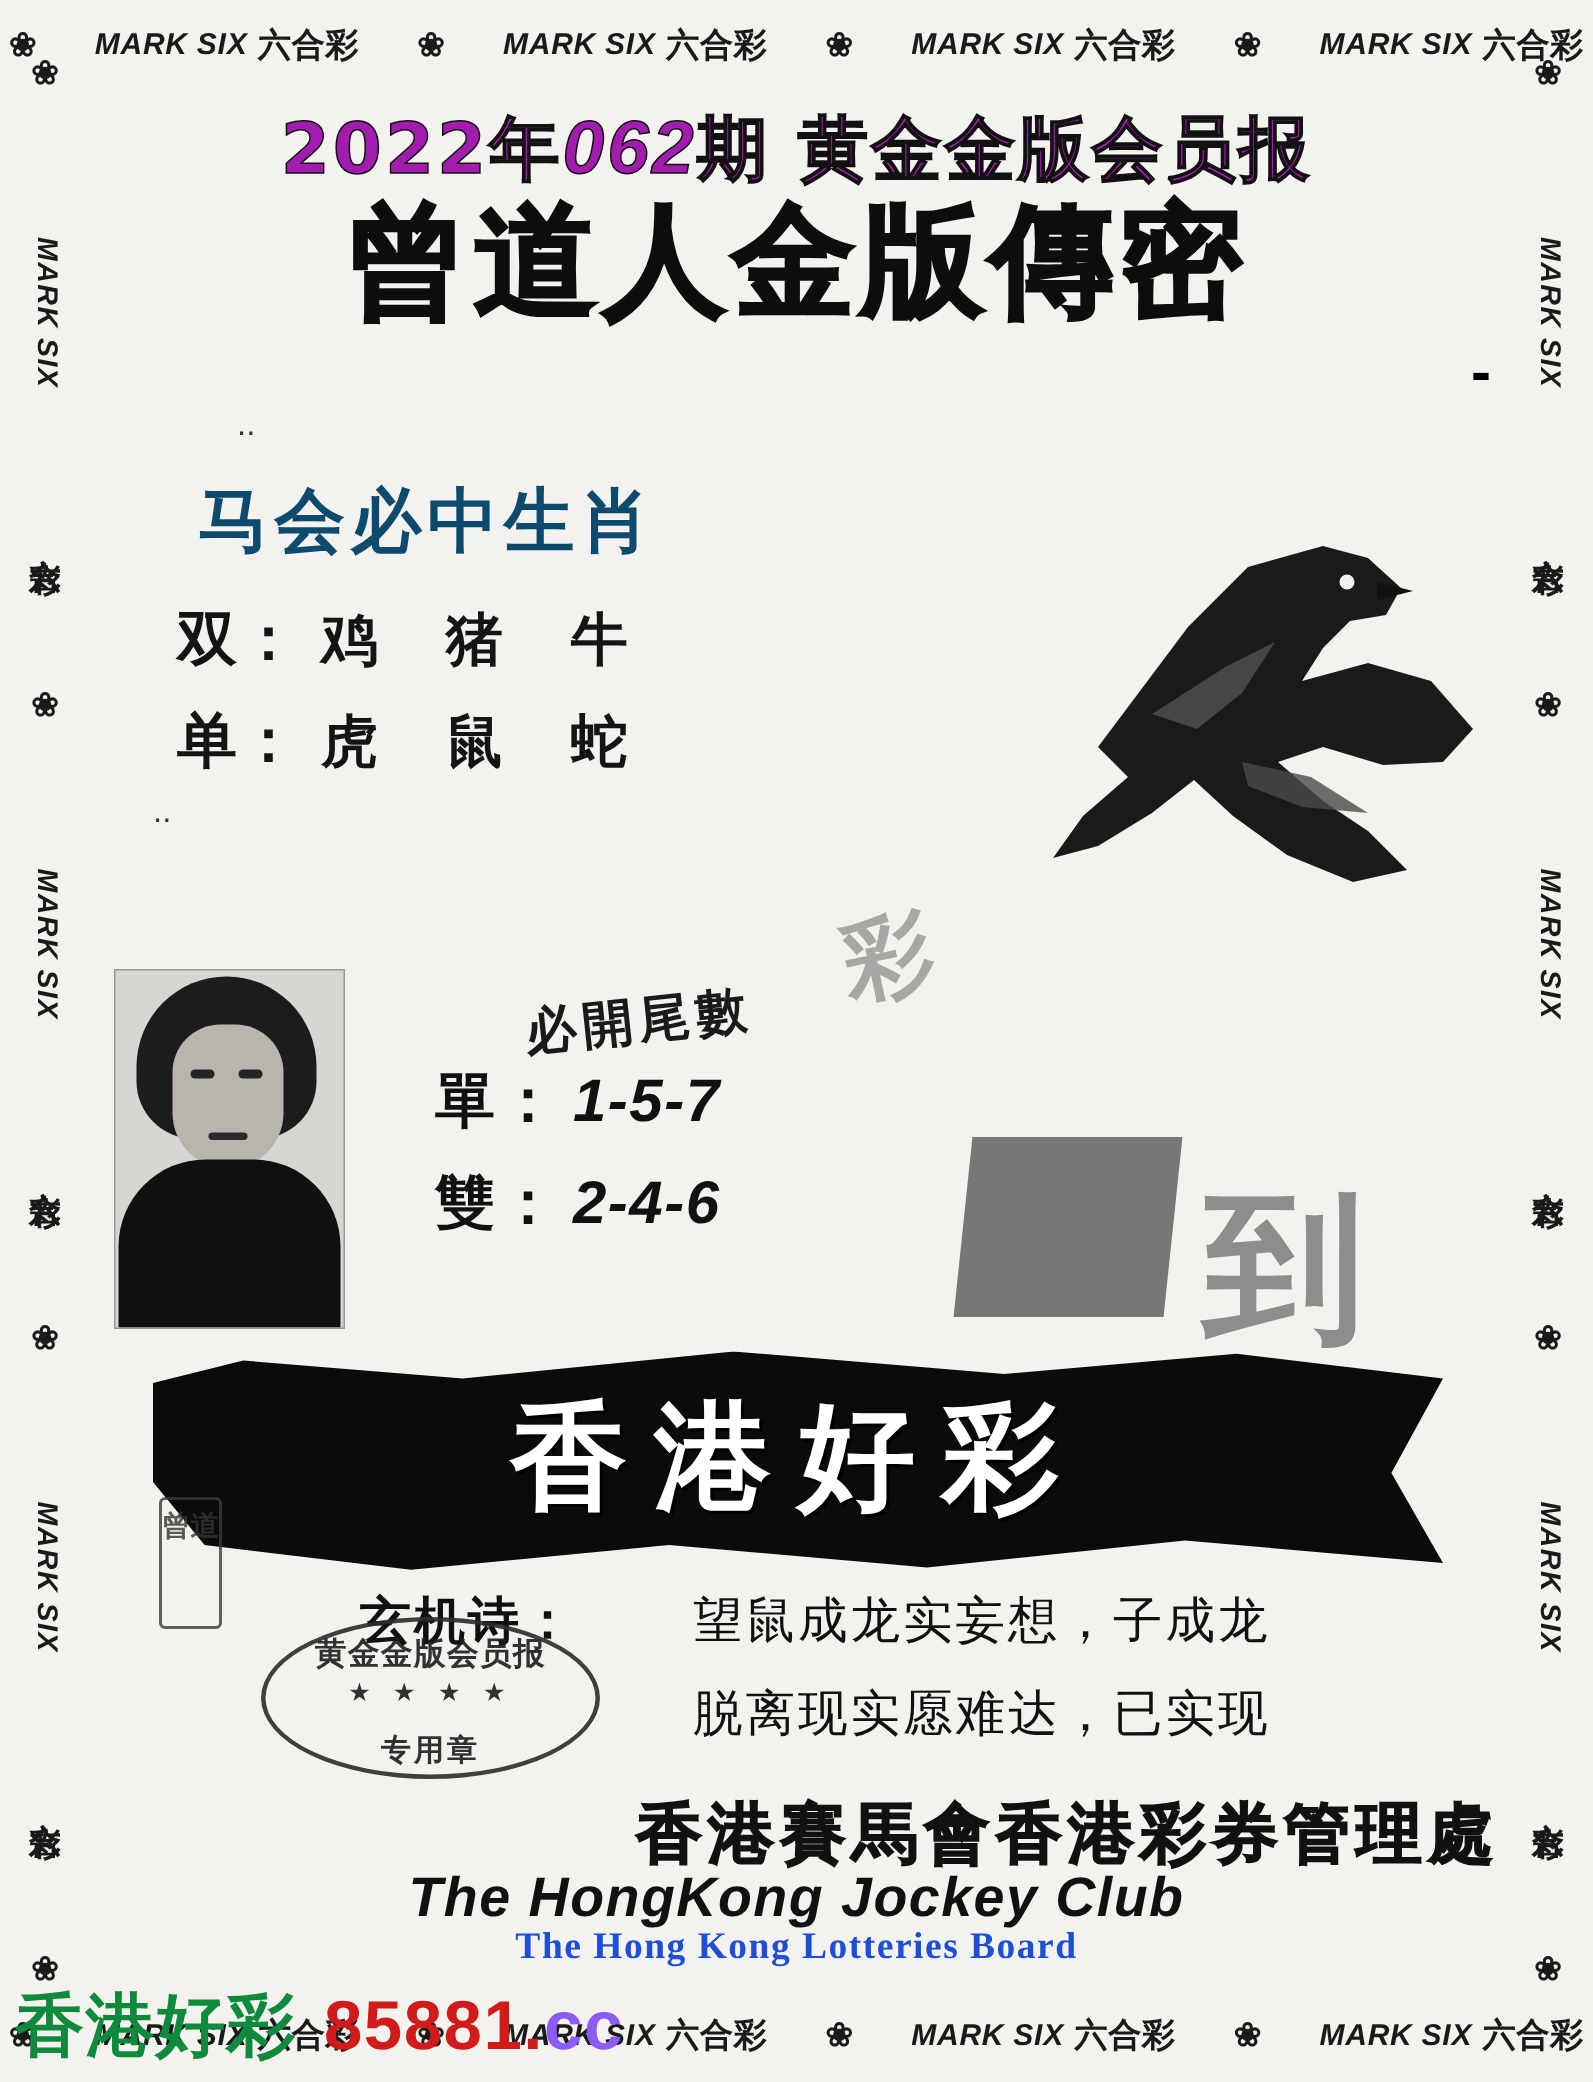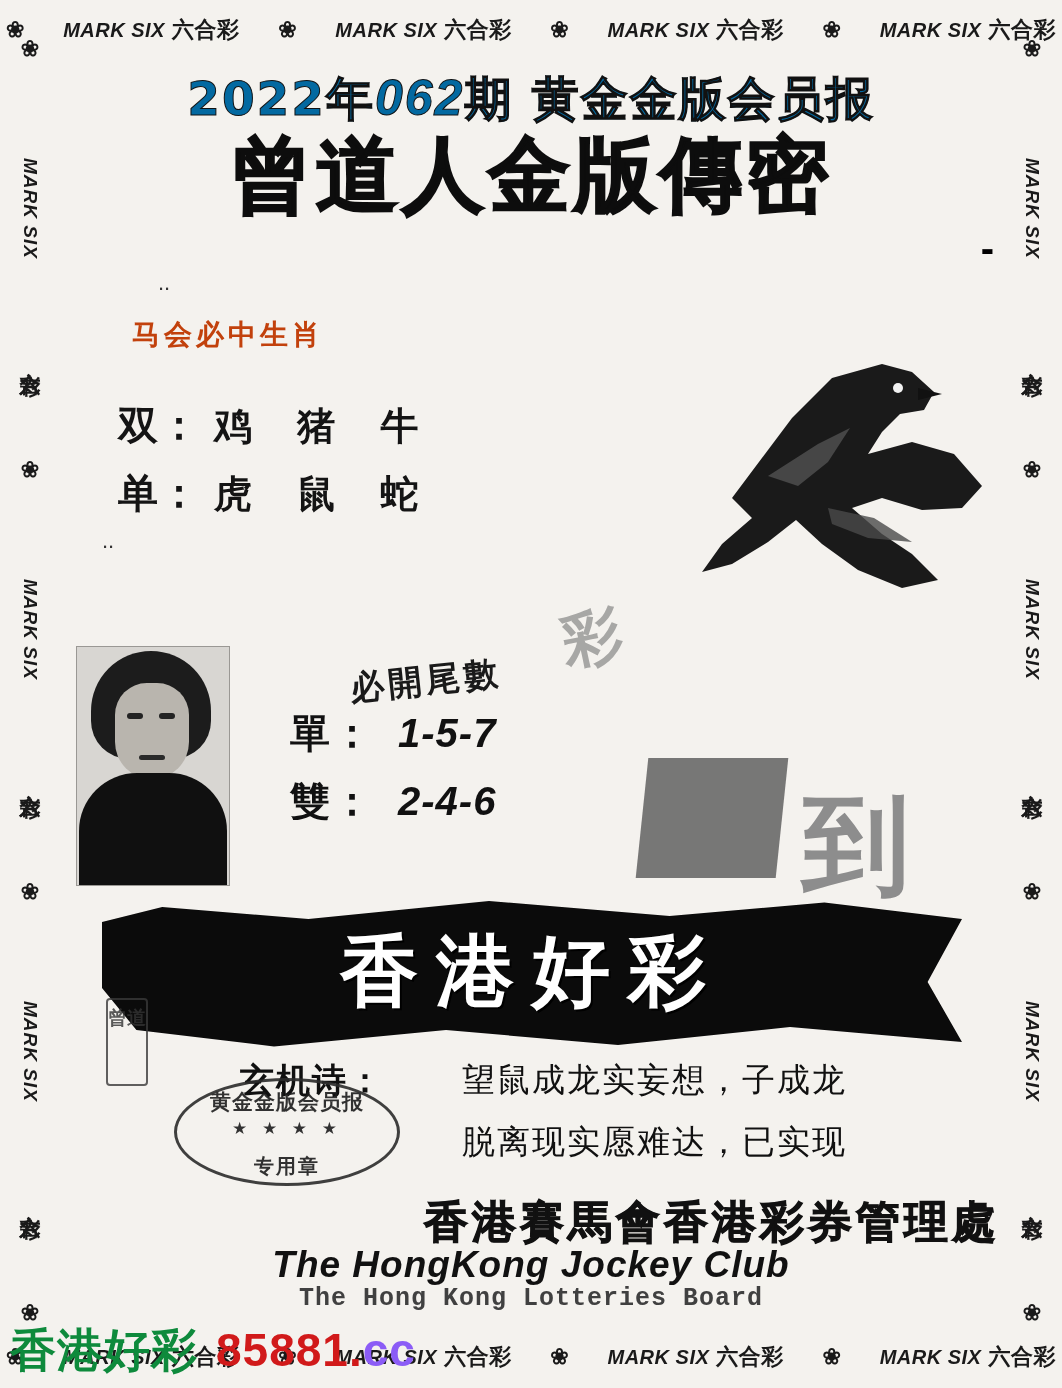--- a/index.html
+++ b/index.html
@@ -107,21 +107,21 @@
     width: 938px; height: 1262px;
   }
 
   .issue-line {
     position: absolute;
     top: 10px; left: 0; width: 938px;
     text-align: center;
     font-family: "DejaVu Sans", sans-serif;
     font-weight: bold;
     font-size: 47px;
-    color: #0369a1;
+    color: #a21caf;
     letter-spacing: 2px;
     -webkit-text-stroke: 1px #111;
   }
   .issue-line .num {
     font-family: "Liberation Sans", sans-serif;
     font-style: italic;
     font-size: 50px;
   }
 
   .main-title {
@@ -141,23 +141,23 @@
     top: 168px;
     right: 6px;
     font-size: 40px;
     font-weight: bold;
   }
 
   .zodiac-head {
     position: absolute;
     top: 258px; left: 70px;
     font-family: "DejaVu Sans", sans-serif;
-    font-size: 28px;
-    font-weight: bold;
-    color: #c2410c;
+    font-size: 47px;
+    font-weight: bold;
+    color: #0c4a6e;
     letter-spacing: 4px;
   }
   .zrow {
     position: absolute;
     font-family: "DejaVu Sans", sans-serif;
     font-size: 38px;
     font-weight: bold;
     color: #141414;
   }
   .zrow .lbl { font-size: 40px; letter-spacing: 1px; }
@@ -222,21 +222,21 @@
     font-family: "DejaVu Sans", sans-serif;
     font-weight: bold;
     color: #111;
     font-size: 40px;
     letter-spacing: 2px;
   }
   .tail-row .nums {
     font-family: "Liberation Sans", sans-serif;
     font-style: italic;
     font-size: 40px;
-    margin-left: 24px;
+    margin-left: 8px;
     letter-spacing: 1px;
   }
   .tail-odd  { top: 648px; left: 228px; }
   .tail-even { top: 716px; left: 228px; }
 
   
   .eagle {
     position: absolute;
     top: 300px; left: 520px;
     width: 410px; height: 300px;
@@ -379,24 +379,24 @@
     font-size: 37px;
     font-style: italic;
     font-weight: bold;
     color: #111;
     letter-spacing: 1px;
   }
   .jc-en2 {
     position: absolute;
     top: 1226px; left: 0; width: 938px;
     text-align: center;
-    font-family: Liberation Mono, monospace;
+    font-family: Liberation Serif, serif;
     font-size: 25px;
     font-weight: bold;
-    color: #404040;
+    color: #1d4ed8;
     letter-spacing: 1px;
   }
 
   
   .watermark {
     position: absolute;
     bottom: 6px; left: 10px;
     display: flex;
     align-items: baseline;
     gap: 18px;

